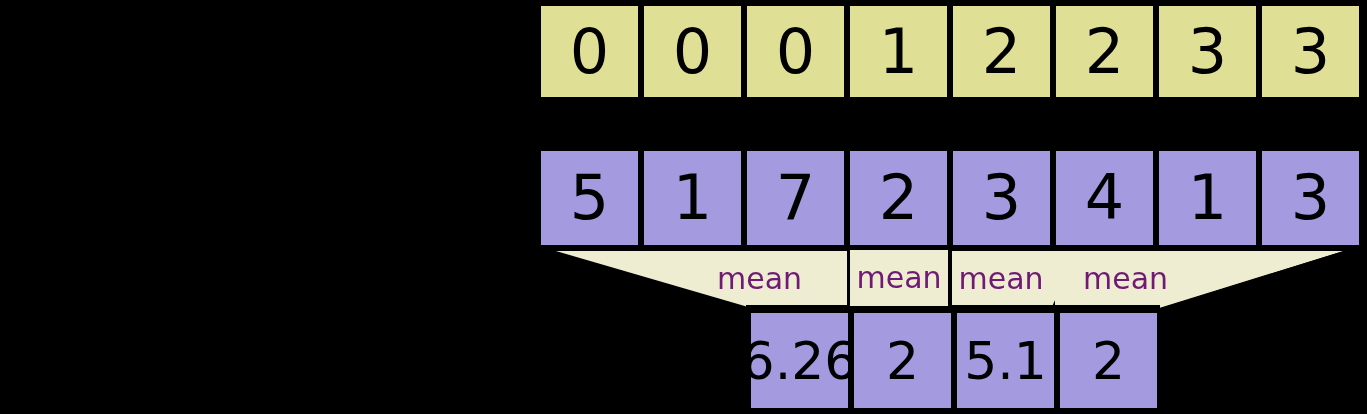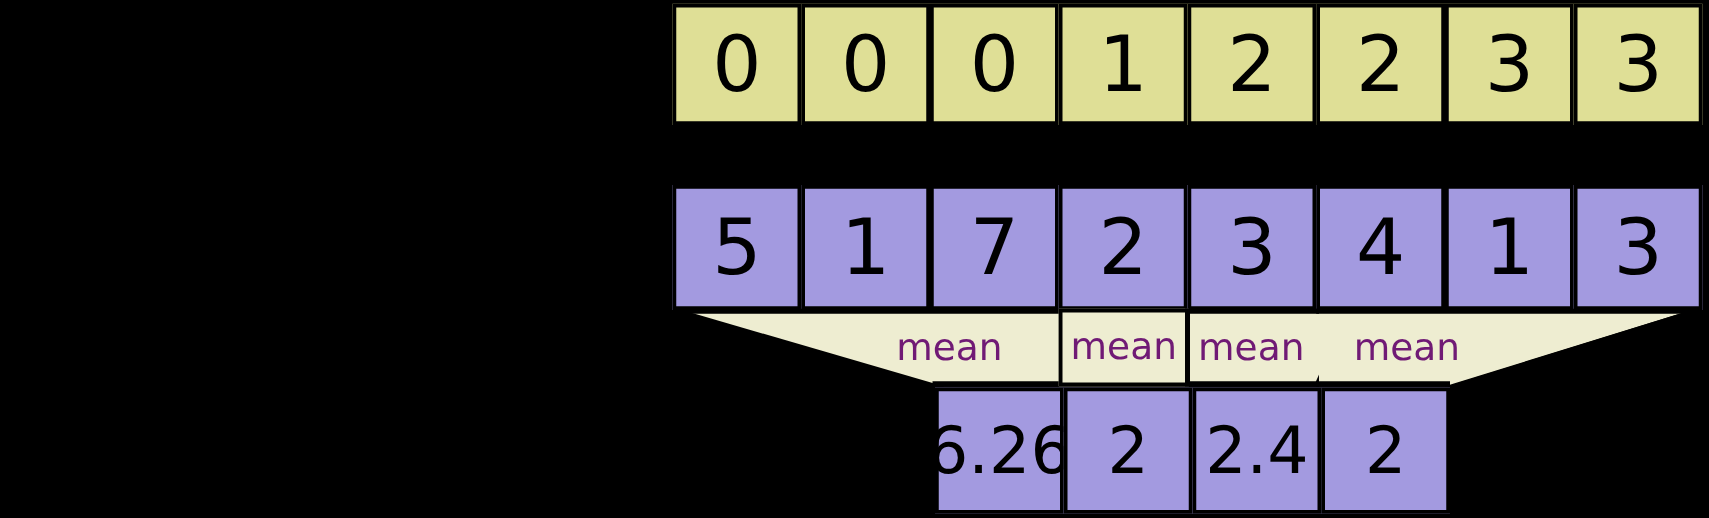--- a/index.html
+++ b/index.html
@@ -106,17 +106,17 @@
     <div class="flabel" style="left:6px;right:160px;">mean</div>
   </div>
   <div class="edge" style="left:1053px;top:247px;width:297px;height:4px;"></div>
   <div class="edge" style="left:1053px;top:305px;width:107px;height:4px;"></div>
   <div class="edge" style="left:1156px;top:249px;width:198px;height:62px;
               clip-path:polygon(194px 0px, 198px 0px, 4px 60px, 0px 60px);"></div>
 
   <div class="row-out">
     <div class="cell" style="left:748px;top:310px;width:103px;height:101px;">6.26</div>
     <div class="cell" style="left:851px;top:310px;width:103px;height:101px;">2</div>
-    <div class="cell" style="left:954px;top:310px;width:103px;height:101px;">2.4</div>
+    <div class="cell" style="left:954px;top:310px;width:103px;height:101px;">5.1</div>
     <div class="cell" style="left:1057px;top:310px;width:103px;height:101px;">2</div>
   </div>
 
 </div>
 
 </body></html>

